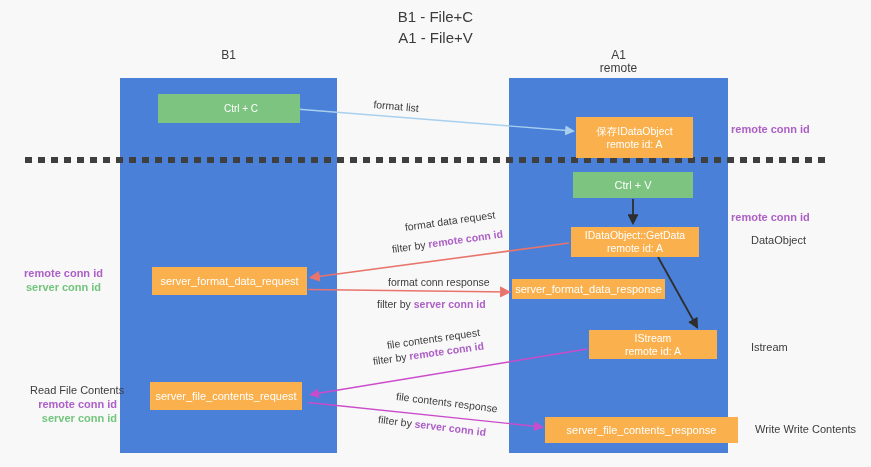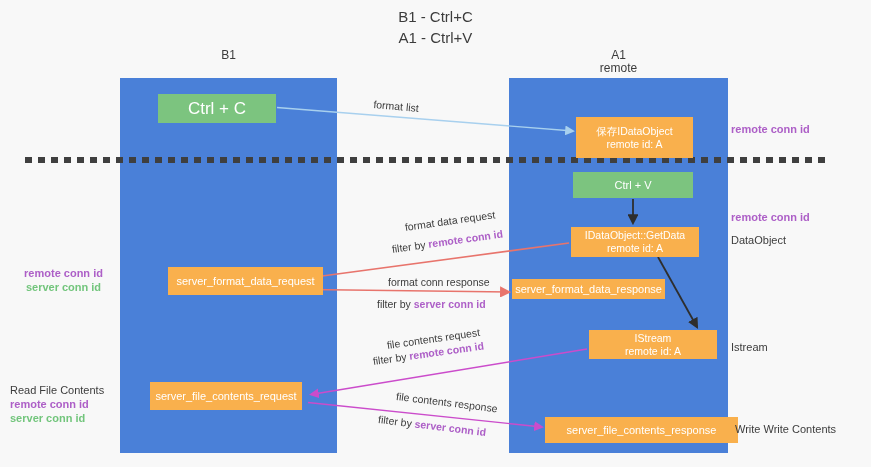--- a/index.html
+++ b/index.html
@@ -26,61 +26,61 @@
   .arrow-salmon  { stroke:var(--salmon-arrow,#e8746c); stroke-width:1.6; }
   .arrow-magenta { stroke:var(--magenta-arrow,#cb4ccb); stroke-width:1.4; }
   .mk-blue    { fill:var(--blue-arrow,#a8d0ee); }
   .mk-black   { fill:var(--black-arrow,#2e2e2e); }
   .mk-salmon  { fill:var(--salmon-arrow,#e8746c); }
   .mk-magenta { fill:var(--magenta-arrow,#cb4ccb); }
   .node { position:absolute; display:flex; flex-direction:column; align-items:center;
     justify-content:center; color:#fff; text-align:center; line-height:13px; }
   .node.green  { background:var(--green-box,#7cc47f); }
   .node.orange { background:var(--orange-box,#f9b04d); }
-  .n-ctrlc   { left:158px; top:94px;  width:118px; height:29px; font-size:17px; }
+  .n-ctrlc   { left:158px; top:94px;  width:118px; height:29px; font-size:10px;padding-left:24px; }
   .n-save    { left:576px; top:117px; width:117px; height:41px; font-size:10.5px; }
   .n-ctrlv   { left:573px; top:172px; width:120px; height:26px; font-size:11px; }
   .n-getdata { left:571px; top:227px; width:128px; height:30px; font-size:10.5px; }
-  .n-sfdreq  { left:152px; top:267px; width:155px; height:28px; font-size:11px;margin-left:16px; }
+  .n-sfdreq  { left:152px; top:267px; width:155px; height:28px; font-size:11px; }
   .n-sfdresp { left:512px; top:279px; width:153px; height:20px; font-size:11px; }
   .n-istream { left:589px; top:330px; width:128px; height:29px; font-size:10.5px; }
   .n-sfcreq  { left:150px; top:382px; width:152px; height:28px; font-size:11px; }
   .n-sfcresp { left:545px; top:417px; width:193px; height:26px; font-size:11px; }
   .elbl { position:absolute; font-size:10.5px; color:var(--dark-text,#3d3d3d);
     white-space:nowrap; transform-origin:left top; }
   .e-formatlist { left:374px; top:98px;  transform:rotate(5deg); }
   .e-fdreq  { left:404px; top:221px; transform:rotate(-8deg); }
   .e-fr1    { left:391px; top:243px; transform:rotate(-8deg); }
   .e-fdresp { left:388px; top:276px; }
   .e-fs1    { left:377px; top:298px; }
   .e-fcreq  { left:386px; top:339px; transform:rotate(-8deg); }
   .e-fr2    { left:372px; top:355px; transform:rotate(-8deg); }
   .e-fcresp { left:397px; top:390px; transform:rotate(7deg); }
   .e-fs2    { left:379px; top:413px; transform:rotate(7deg); }
   .term { font-weight:bold; color:var(--purple-text,#ad5fc7); }
   .ann { position:absolute; font-size:11px; white-space:nowrap; }
   .purple-txt { color:var(--purple-text,#ad5fc7); font-weight:bold; }
   .green-txt  { color:var(--green-text,#72c57c); font-weight:bold; }
-  .dark-txt   { color:var(--dark-text,#3c3c3c); }
+  .dark-txt   { color:var(--dark-text,#3c3c3c);margin-left:20px; }
   .ann-left-mid    { left:10px; top:266px; width:107px; text-align:center; line-height:14px; }
-  .ann-left-bottom { left:10px; top:383px; width:107px; text-align:left; line-height:14px; }
+  .ann-left-bottom { left:10px; top:383px; width:107px; text-align:right; line-height:14px; }
   .ann-right-top  { left:731px; top:123px; }
   .ann-right-mid  { left:731px; top:211px; }
   .ann-dataobject { left:731px; top:234px; }
   .ann-istream    { left:731px; top:341px; }
   .ann-write      { left:735px; top:423px; }
 </style>
 </head>
 <body>
 
 <div class="canvas">
 
   <div class="title">
-    <div>B1 - Ctrl+C</div>
-    <div>A1 - Ctrl+V</div>
+    <div>B1 - File+C</div>
+    <div>A1 - File+V</div>
   </div>
 
   <div class="lane-hdr hdr-b1">
     <div>B1</div>
   </div>
   <div class="lane-hdr hdr-a1">
     <div>A1</div>
     <div>remote</div>
   </div>
 

